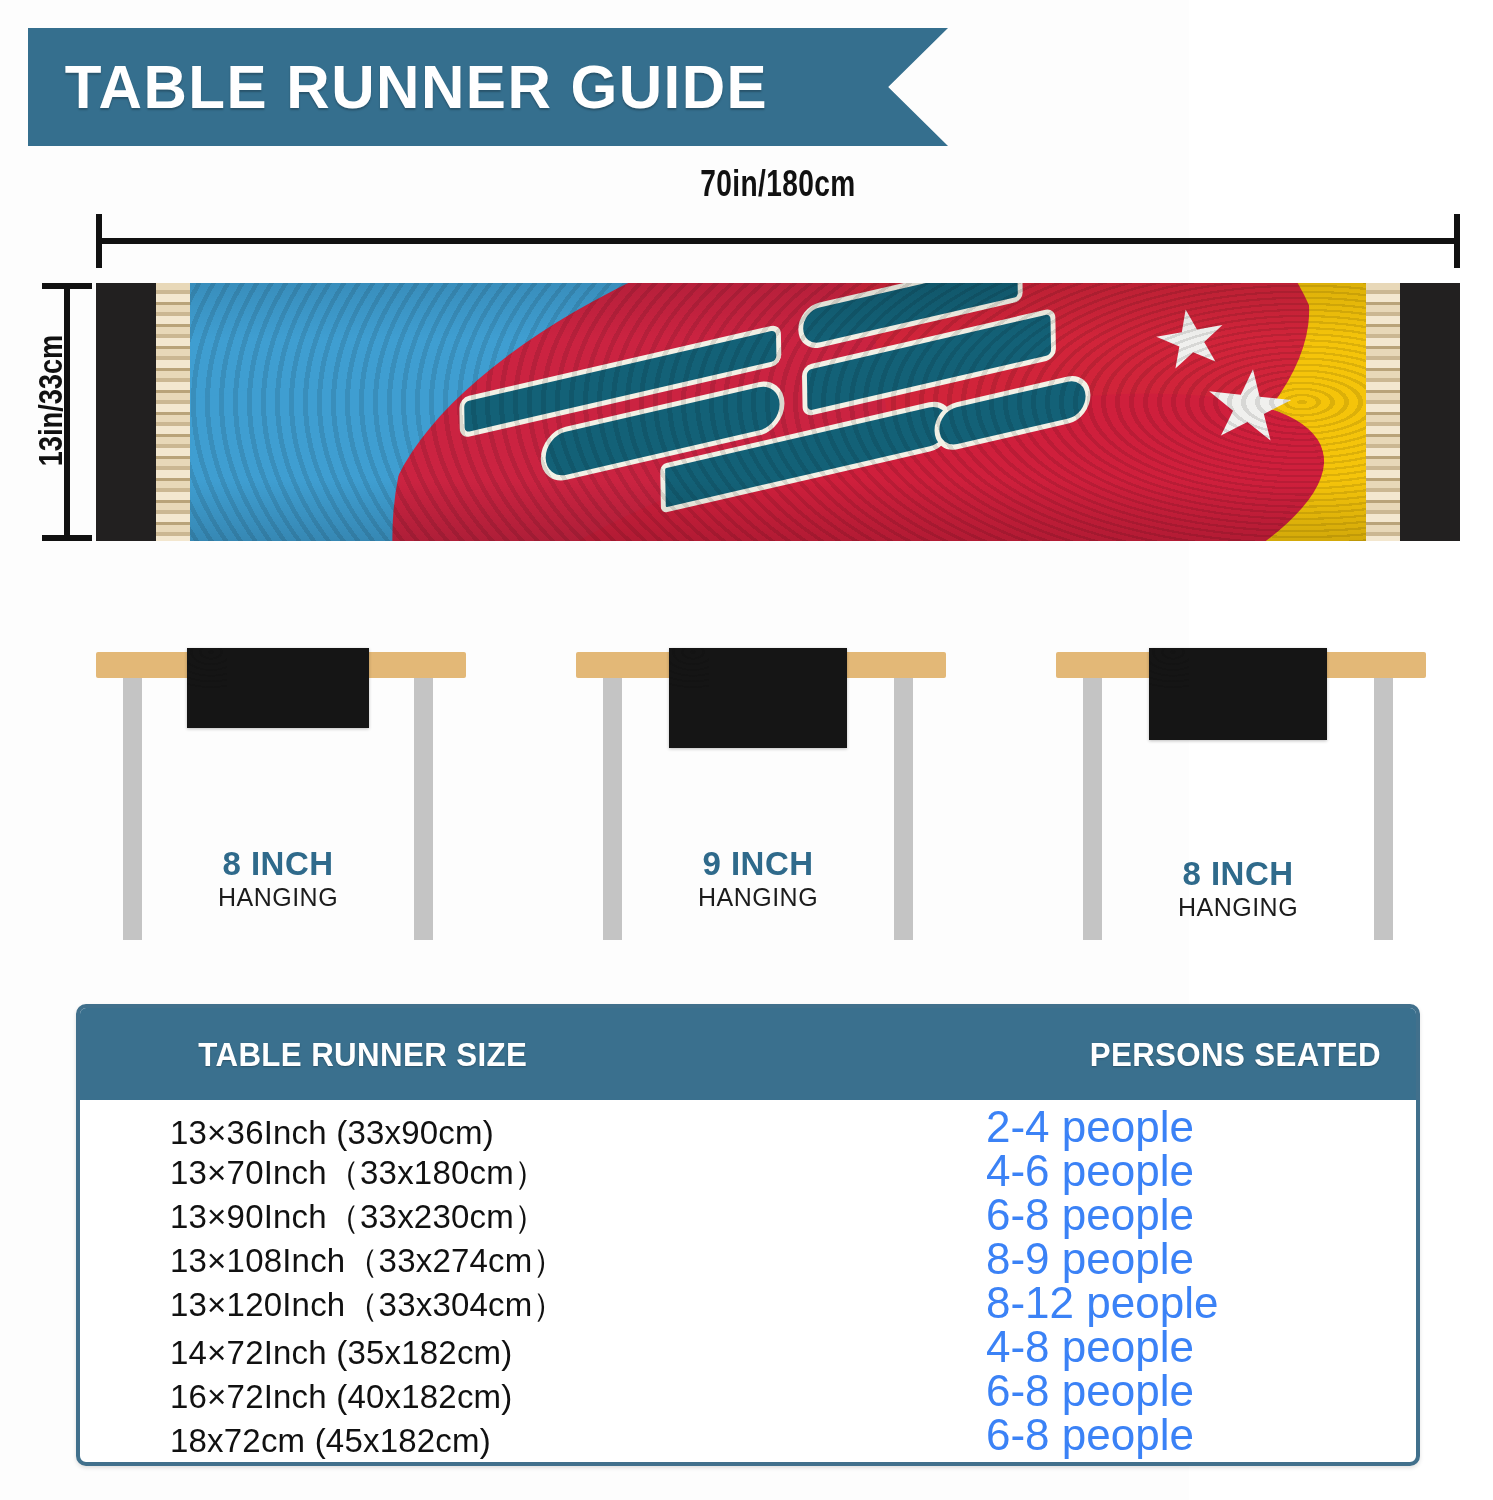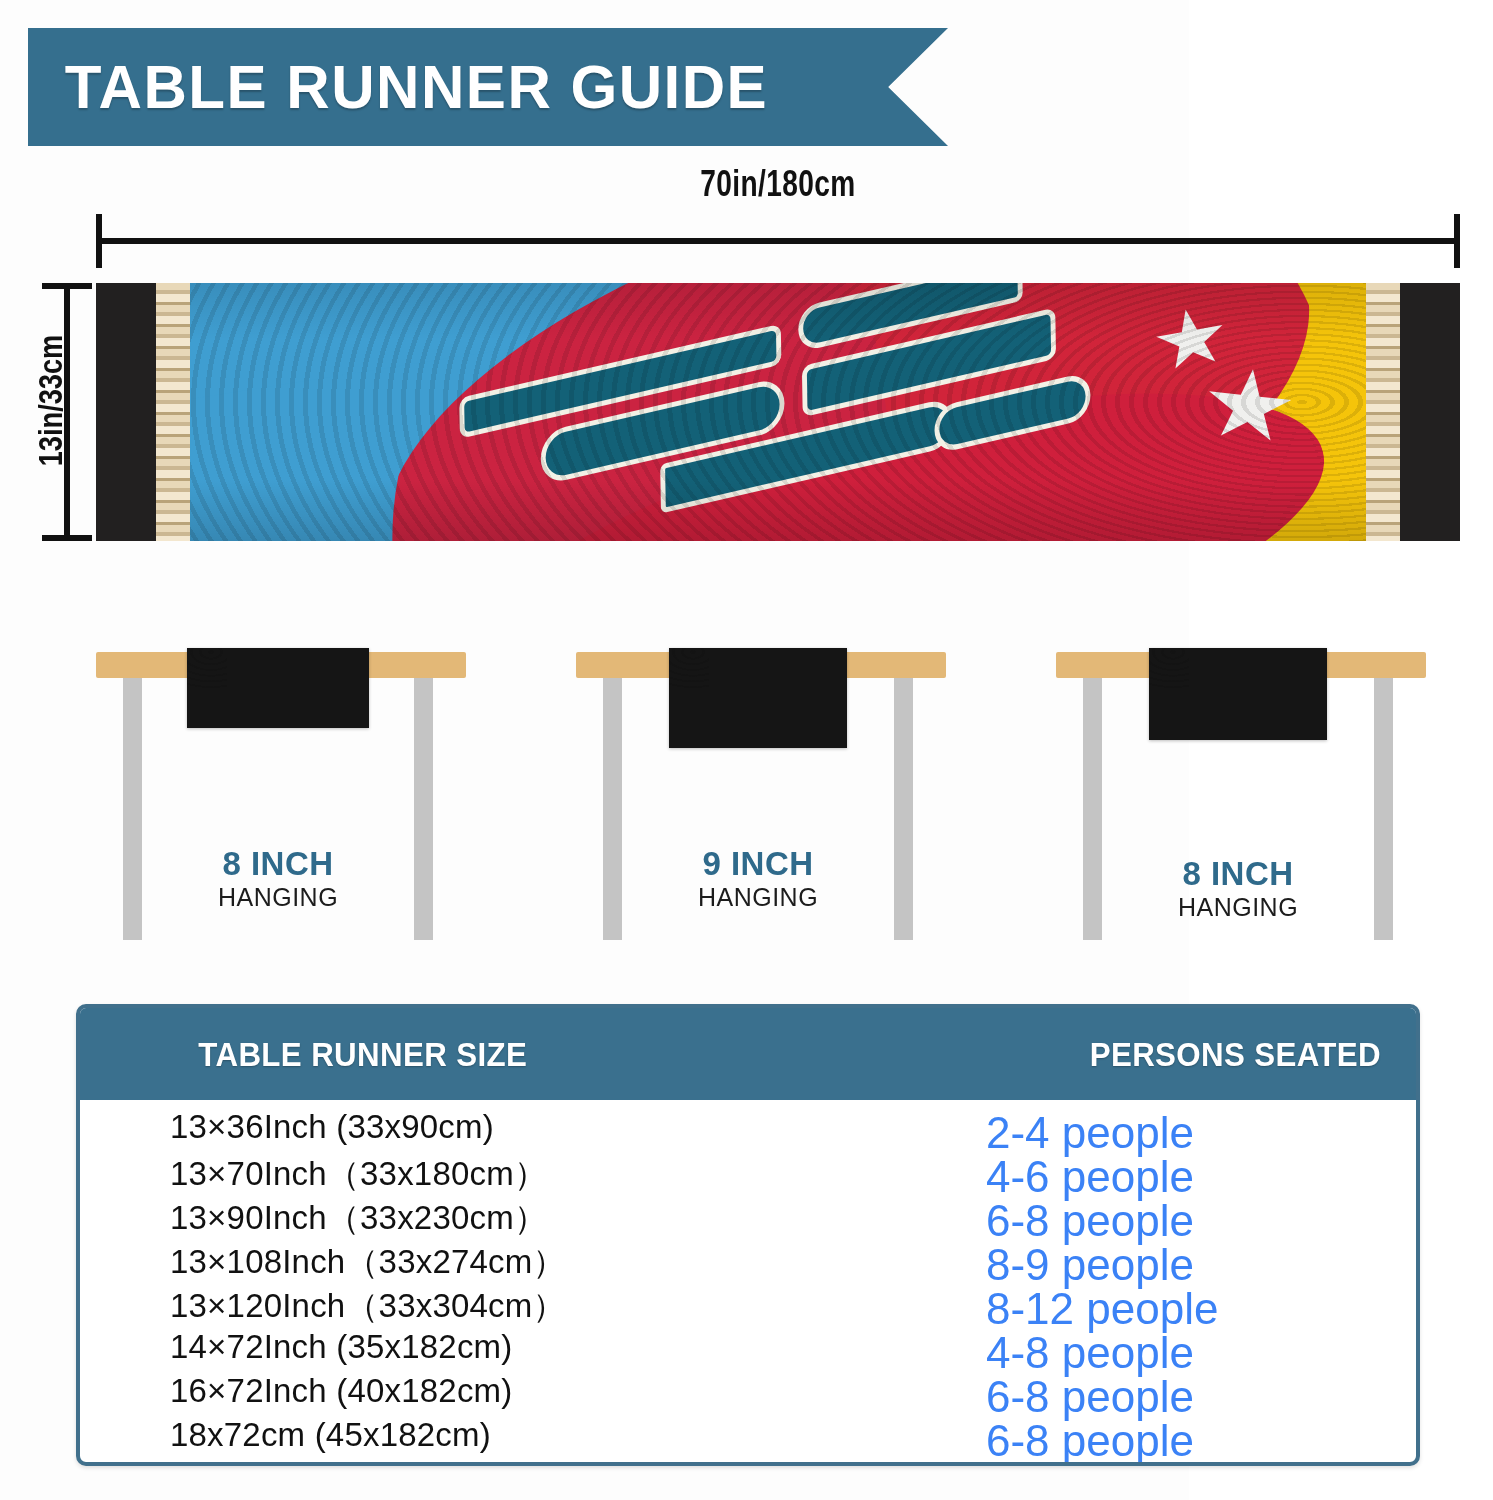--- a/index.html
+++ b/index.html
@@ -362,21 +362,21 @@
     white-space: nowrap;
   }
   #size-chart .thead .th.size    { margin-left: 104px; }
   #size-chart .thead .th.persons { margin-left: auto; margin-right: 22px; }
 
   #size-chart .tbody {
     padding-top: 8px;
   }
   #size-chart .trow {
     display: flex;
-    align-items: flex-start;
+    align-items: flex-end;
     height: 44px;
   }
   #size-chart .trow .size-cell {
     width: 860px;
     padding-left: 90px;
     font-size: 33px;
     color: #111;
     letter-spacing: 0.2px;
     white-space: nowrap;
   }

